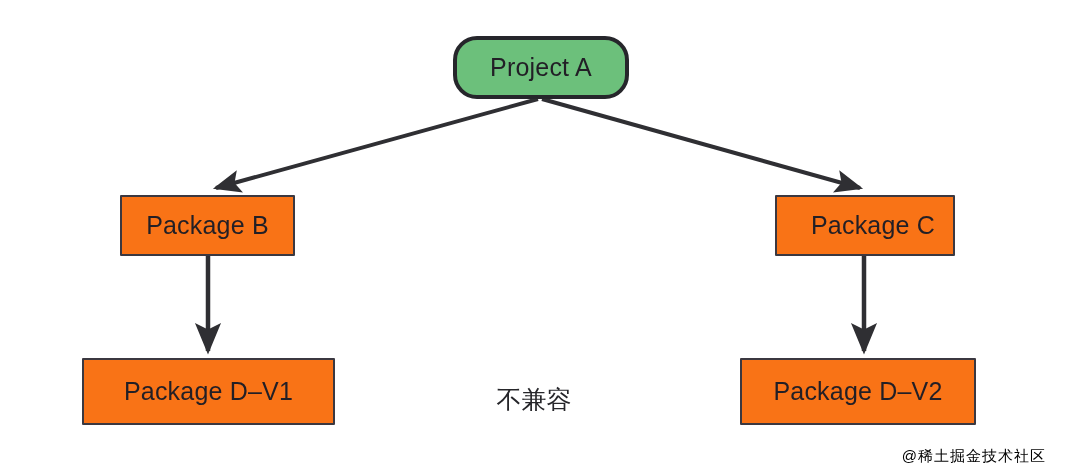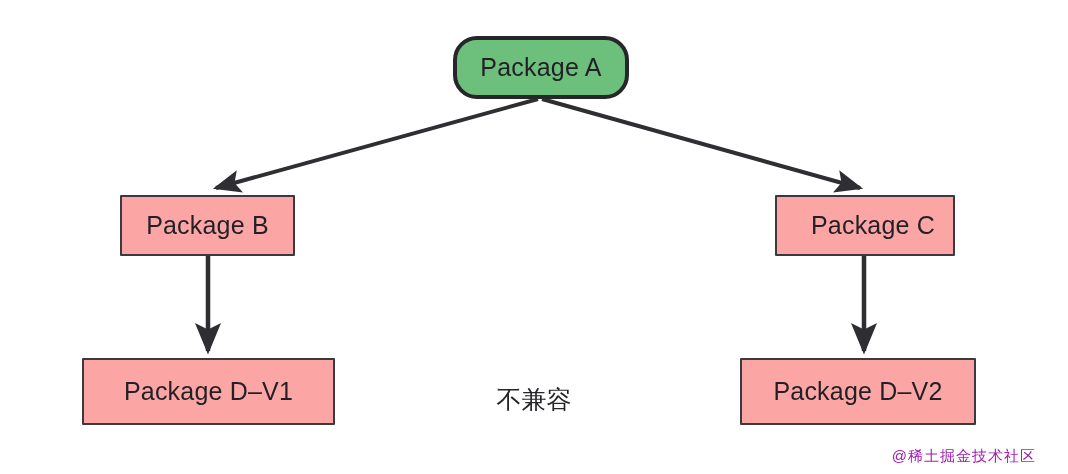--- a/index.html
+++ b/index.html
@@ -38,21 +38,21 @@
     left: 453px;
     top: 36px;
     width: 176px;
     height: 63px;
     background: #6cc07b;
     border: 4px solid #26262b;
     border-radius: 24px;
     font-size: 25px;
   }
   .node-pkg {
-    background: #fca5a5;
+    background: #f97316;
     border: 2.5px solid #3b3840;
     border-radius: 1px;
     font-size: 25px;
   }
   .node-b {
     left: 120px;
     top: 195px;
     width: 175px;
     height: 61px;
   }
@@ -93,24 +93,24 @@
   }
   .incompat .incompat-label {
     font-size: 25px;
     color: #26262a;
     padding: 0 4px;
     white-space: nowrap;
     line-height: 1;
   }
   .watermark {
     position: absolute;
-    right: 32px;
+    right: 22px;
     bottom: 8px;
     font-size: 15px;
-    color: #a21caf;
+    color: #000000;
     letter-spacing: 1px;
     white-space: nowrap;
   }
 </style>
 </head>
 <body>
 
 <div id="canvas">
 
   <svg id="edges" viewBox="0 0 1068 474" xmlns="http://www.w3.org/2000/svg">
@@ -123,21 +123,21 @@
     <line x1="538" y1="99" x2="216" y2="188" stroke="#2f2f33" stroke-width="4" marker-end="url(#arrowhead)"></line>
 
     <line x1="542" y1="99" x2="860" y2="188" stroke="#2f2f33" stroke-width="4" marker-end="url(#arrowhead)"></line>
 
     <line x1="208" y1="256" x2="208" y2="351" stroke="#2f2f33" stroke-width="4.5" marker-end="url(#arrowhead)"></line>
 
     <line x1="864" y1="256" x2="864" y2="351" stroke="#2f2f33" stroke-width="4.5" marker-end="url(#arrowhead)"></line>
   </svg>
 
   <div class="node node-root">
-    <span>Package A</span>
+    <span>Project A</span>
   </div>
 
   <div class="node node-pkg node-b">
     <span>Package B</span>
   </div>
 
   <div class="node node-pkg node-c">
     <span>Package C</span>
   </div>
 

